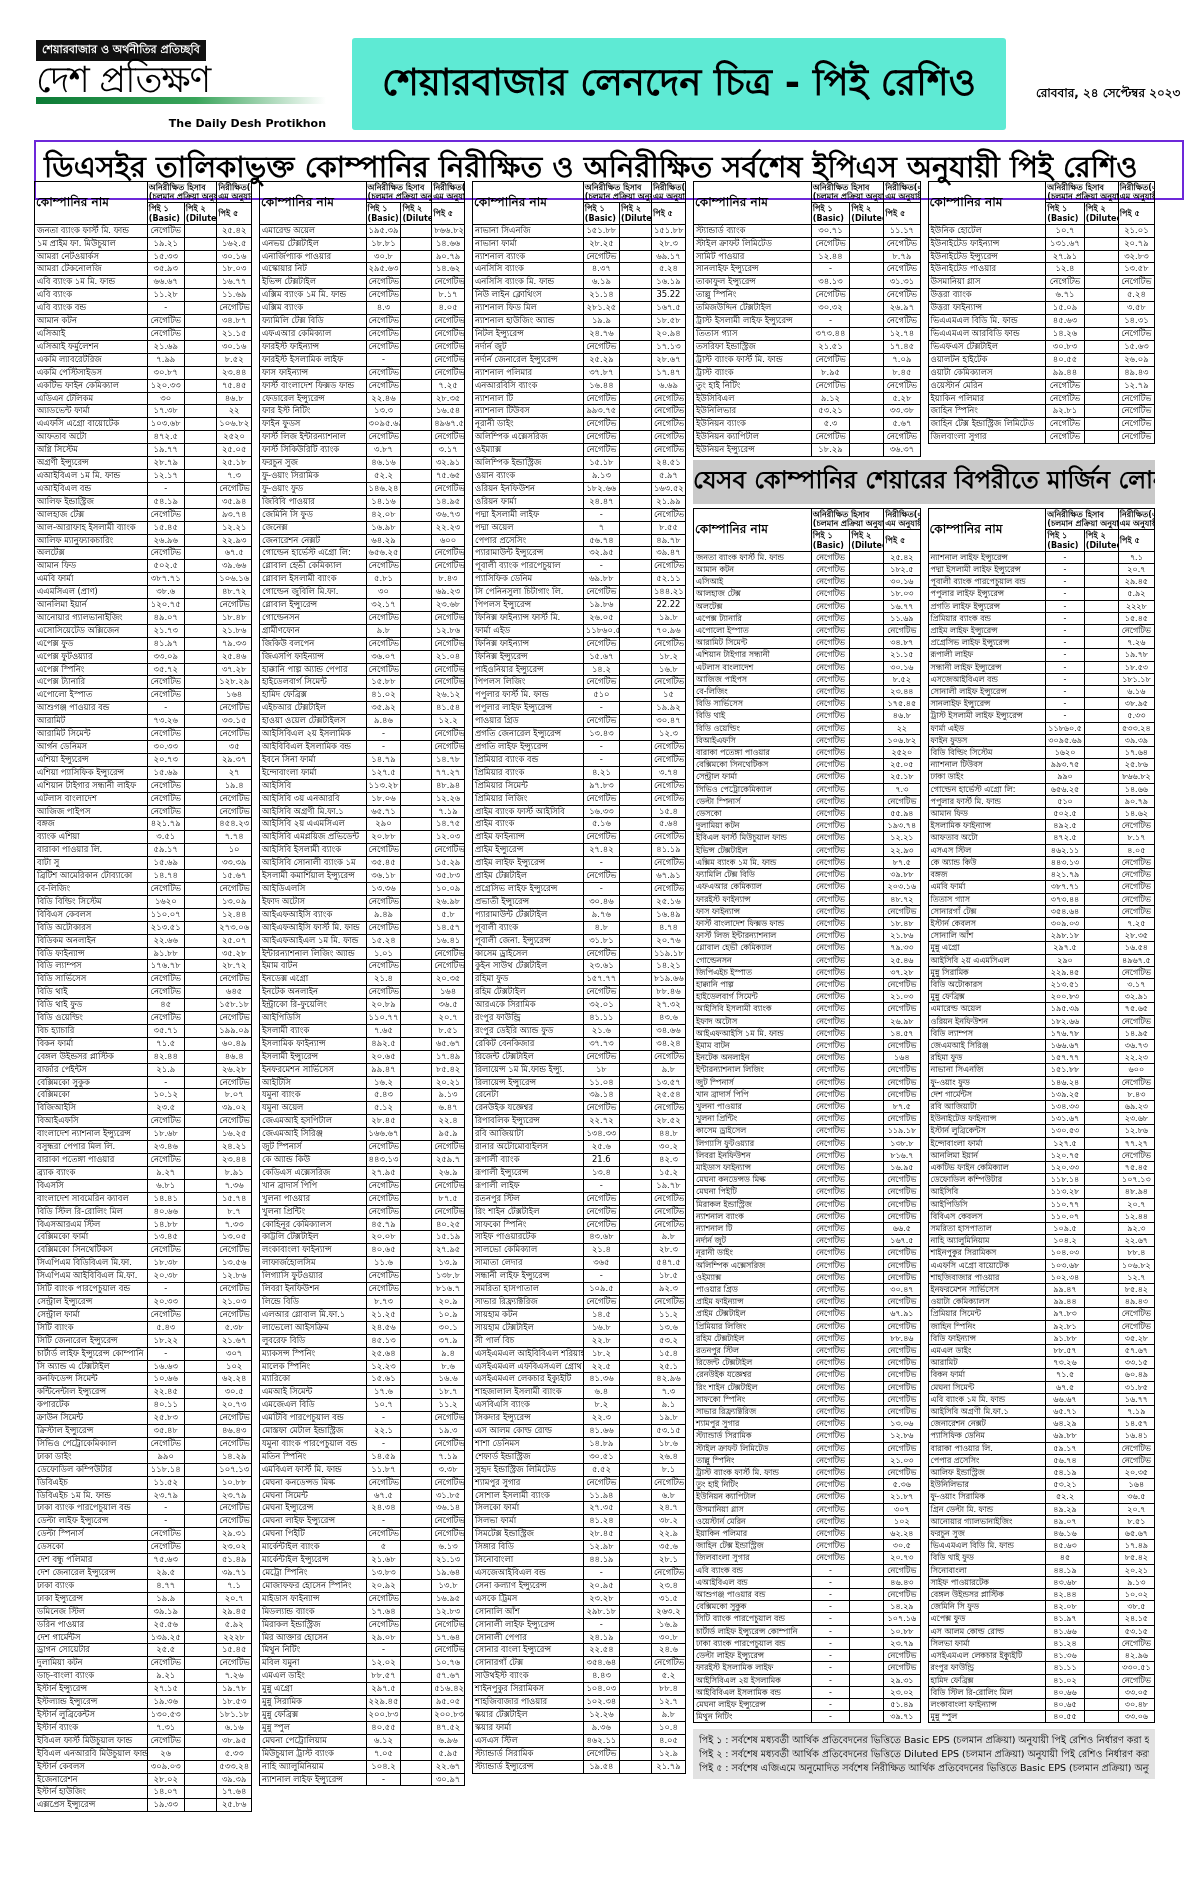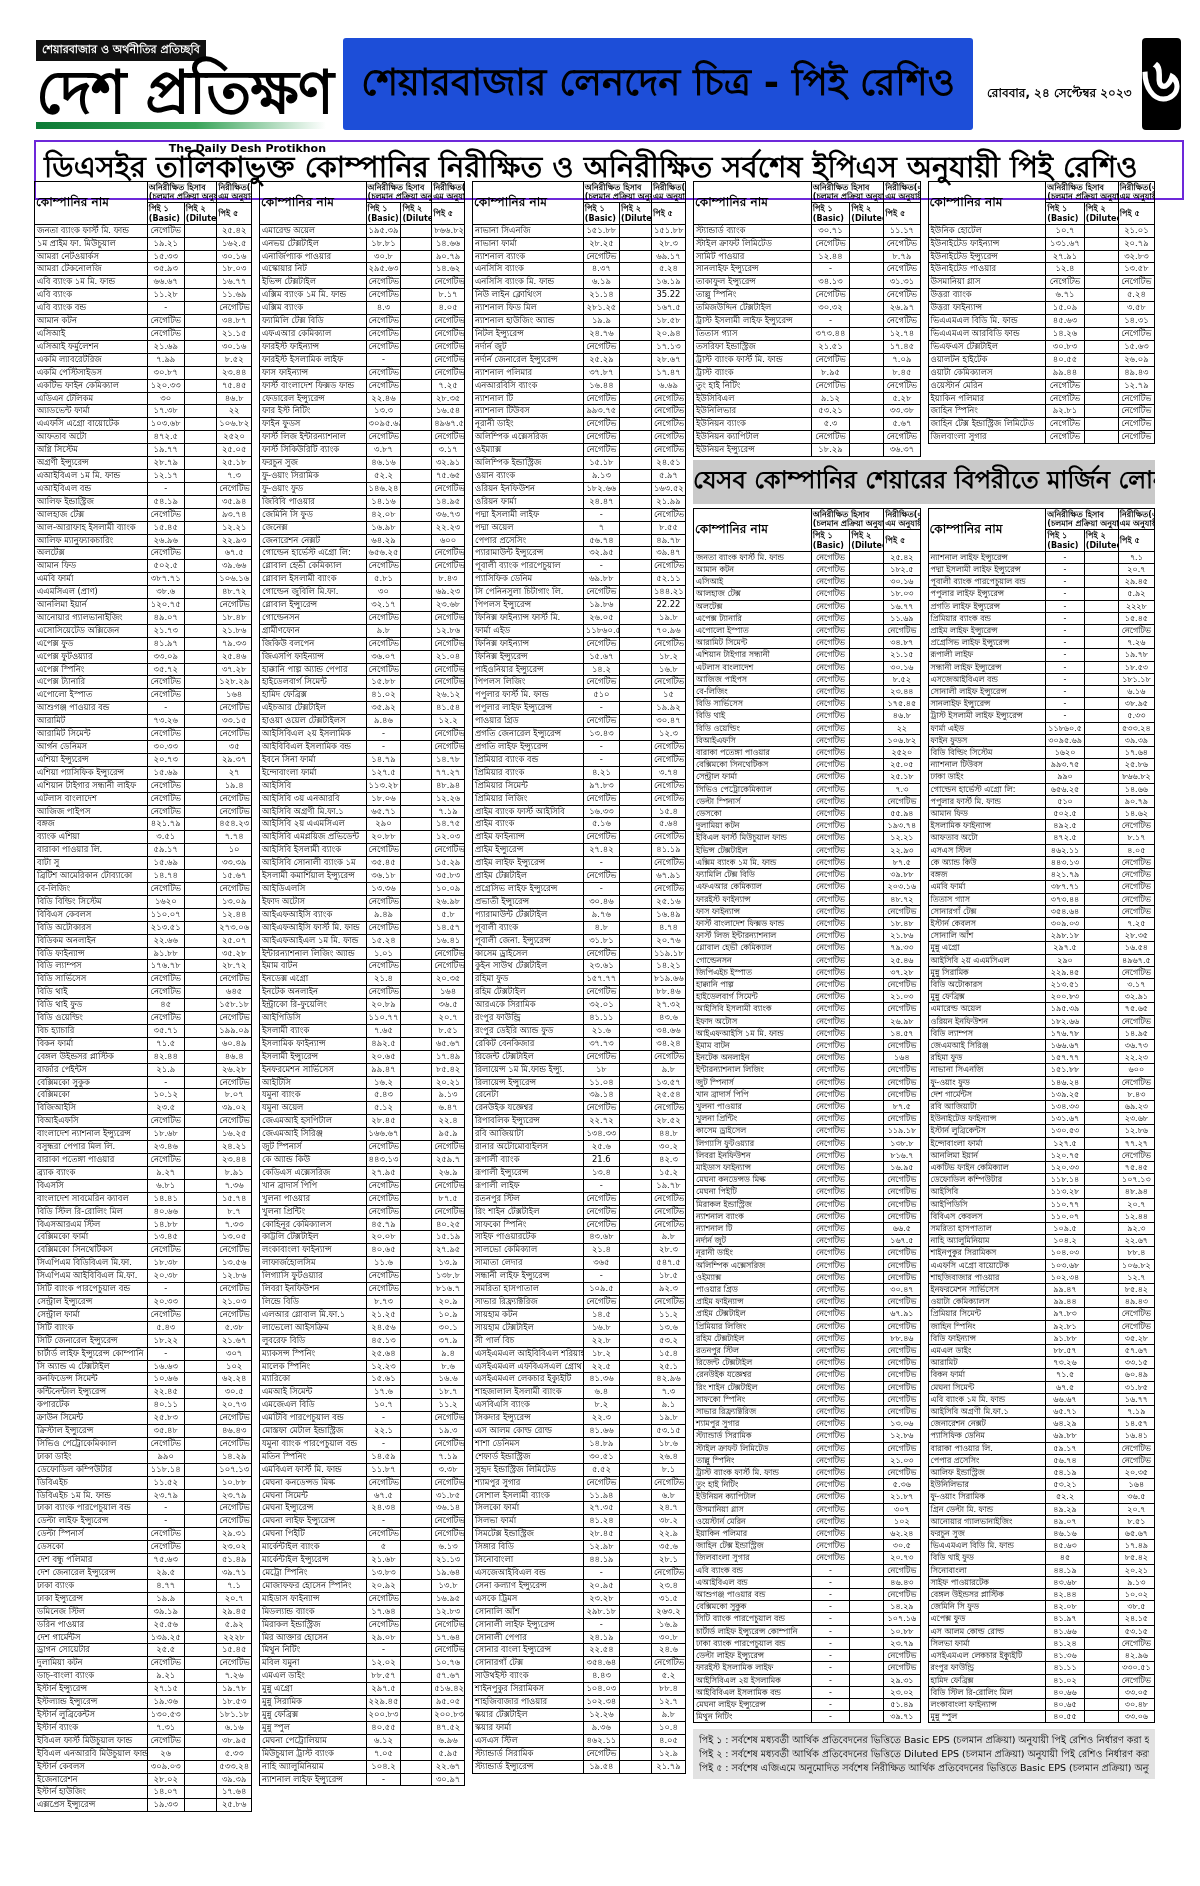--- a/index.html
+++ b/index.html
@@ -1,25 +1,25 @@
 <!DOCTYPE html>
 <html lang="bn"><head>
 <meta charset="utf-8">
 <style>
   html,body{margin:0;padding:0;background:#888;}
   .page{position:relative;width:1200px;height:1886px;background:#fff;margin:0 auto;
         font-family:"DejaVu Sans",sans-serif;color:#000;overflow:hidden;}
   
-  .masthead{position:absolute;left:36px;top:38px;width:1130px;height:100px;display:flex;align-items:flex-start;}
+  .masthead{position:absolute;left:36px;top:38px;width:1130px;height:100px;display:flex;align-items:flex-start;gap:16px;}
   .logo-block{width:300px;position:relative;}
   .logo-tagline{display:inline-block;font-size:11px;font-weight:bold;background:#111;color:#fff;padding:1px 6px;}
-  .logo-title{font-size:60px;font-weight:700;line-height:1.05;letter-spacing:-1px;white-space:nowrap;}
+  .logo-title{font-size:36px;font-weight:400;line-height:1.05;letter-spacing:-1px;white-space:nowrap;}
   .logo-bar{height:7px;width:290px;background:linear-gradient(90deg,#0c7a35,#39a45a 55%,#ffffff);margin-top:-2px;}
   .logo-sub{font-size:11px;font-weight:bold;text-align:right;width:290px;margin-top:13px;}
-  .title-box{margin-left:10px;background:#1d4ed8;border-radius:3px;padding:14px 18px;height:64px;display:flex;align-items:center;}
+  .title-box{margin-left:10px;background:#5eead4;border-radius:3px;padding:14px 30px;height:64px;display:flex;align-items:center;}
   .title-box .t{font-size:37px;font-weight:900;white-space:nowrap;}
   .date-txt{font-size:12px;font-weight:bold;margin:46px 8px 0 14px;white-space:nowrap;}
   .pageno-box{width:66px;height:92px;background:#000;color:#fff;border-radius:4px;display:flex;align-items:center;justify-content:center;margin-left:2px;}
   .pageno-box span{font-size:60px;font-weight:900;}
   
   .headline{position:absolute;left:34px;top:140px;width:1130px;border:2px solid #6d28d9;
             font-size:29px;font-weight:900;padding:2px 8px 5px 8px;white-space:nowrap;overflow:hidden;}
   
   .content{position:absolute;left:34px;top:181px;width:1132px;display:flex;gap:7px;}
   .tcol{width:213px;flex:0 0 aupx;}

